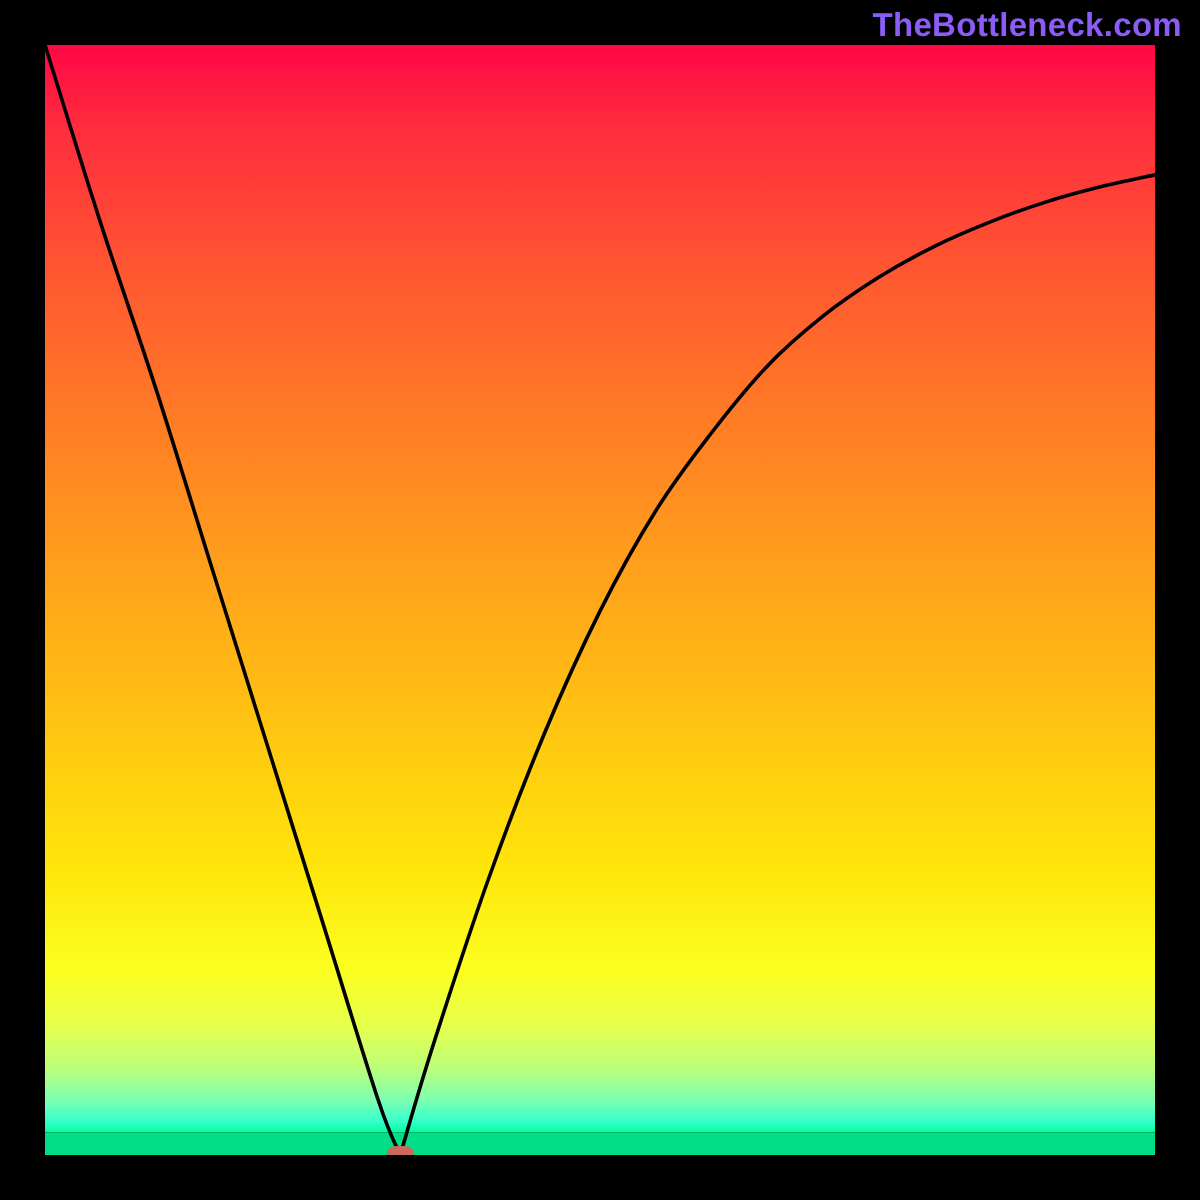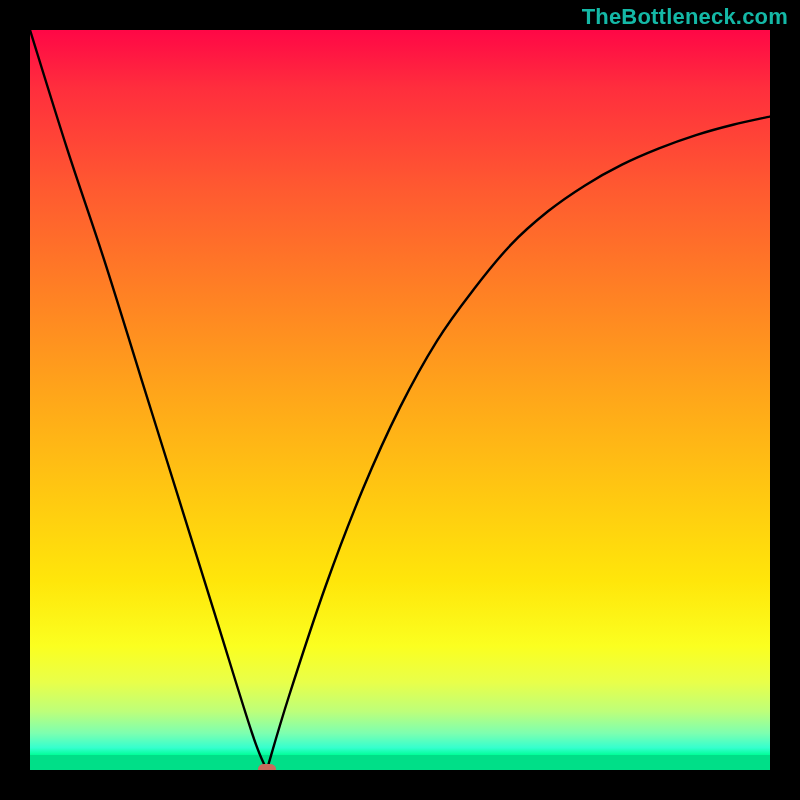--- a/index.html
+++ b/index.html
@@ -14,21 +14,21 @@
   .frame {
     position: relative;
     width: 800px;
     height: 800px;
     background: #000;
   }
   .watermark {
     position: absolute;
     top: 4px;
     right: 12px;
-    color: #14b8a6;
+    color: #8b5cf6;
     font-size: 22px;
     font-weight: 600;
     letter-spacing: 0.2px;
     z-index: 50;
   }
   .plot-area {
     position: absolute;
     left: 30px;
     top: 30px;
     width: 740px;

